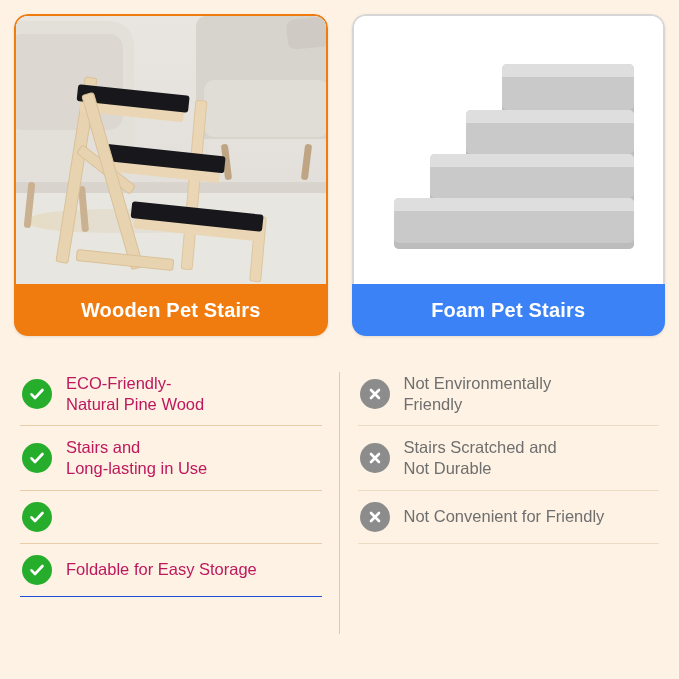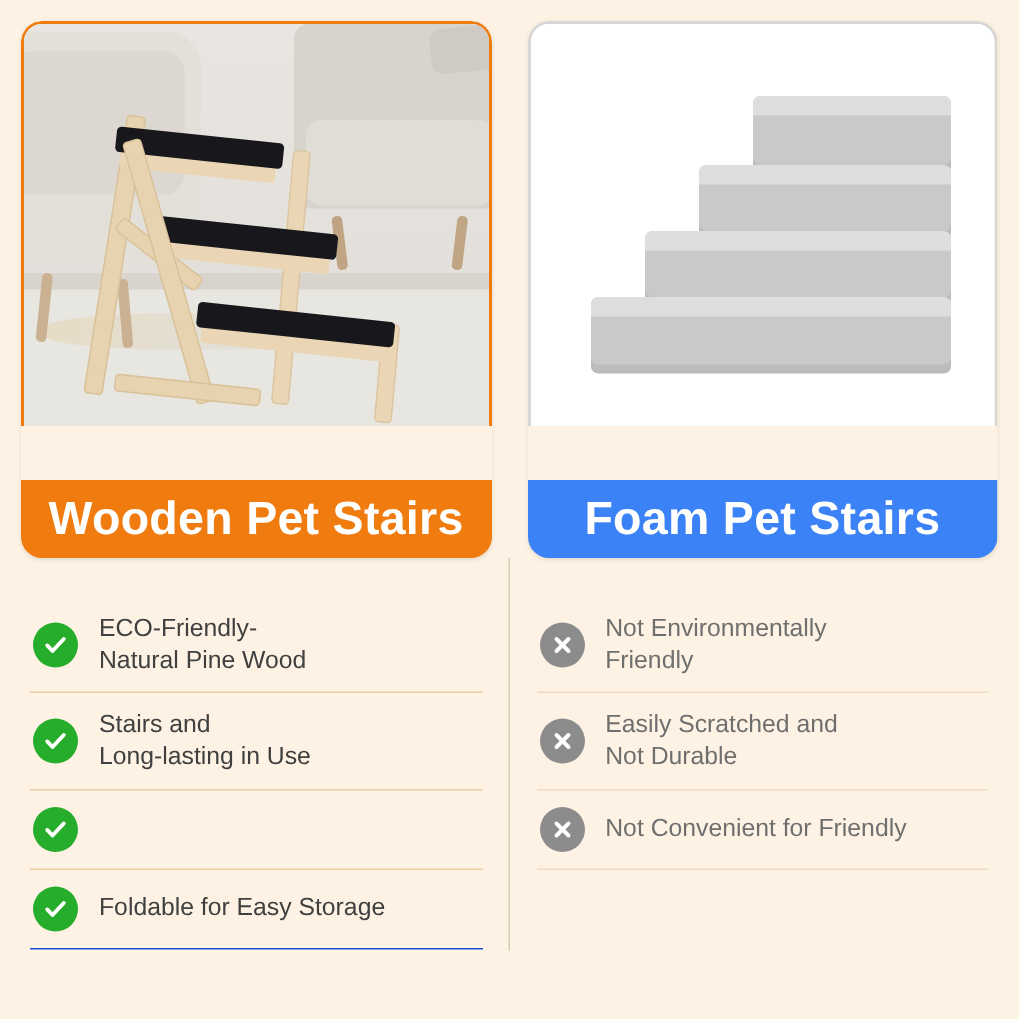--- a/index.html
+++ b/index.html
@@ -42,24 +42,23 @@
     height: 270px;
     overflow: hidden;
     background: #efefef;
   }
   .card-label {
     height: 52px;
     display: flex;
     align-items: center;
     justify-content: center;
     color: #ffffff;
-    font-size: 31px;
+    font-size: 20px;
     font-weight: bold;
     letter-spacing: 0.2px;
-    margin-top: 36px;
   }
   .card.left .card-label { background: #f07c10; }
   .card.right .card-label { background: #3b82f6; }
   .card.left .card-photo { border: 2px solid #f07c10; border-bottom: none; border-radius: 14px 14px 0 0; box-sizing: border-box;}
   .card.right .card-photo { border: 2px solid #d6d6d6; border-bottom: none; border-radius: 14px 14px 0 0; box-sizing: border-box; background:#fff;}
 
   
   .scene-left { position: absolute; inset: 0; background: #e7e3df; }
   .wall { position: absolute; left:0; top:0; width: 100%; height: 62%; background: linear-gradient(180deg,#e9e6e2,#e3e0dc); }
   .floor { position: absolute; left:0; top:62%; width:100%; height:38%; background: linear-gradient(180deg,#d9d4cd,#cfc9c1); }
@@ -153,21 +152,21 @@
     display: flex;
     align-items: center;
     justify-content: center;
   }
   .badge.check { background: #26ad2b; }
   .badge.cross { background: #8c8c8c; }
   .badge svg { display:block; }
   .feature-text {
     font-size: 16.5px;
     line-height: 1.25;
-    color: #404040;
+    color: #be185d;
     white-space: pre-line;
   }
   .col.right .feature-text { color: #6f6f6f; }
 
   .divider {
     position: absolute;
     left: 339px;
     top: 372px;
     width: 1px;
     height: 262px;
@@ -300,21 +299,21 @@
           <span class="feature-text">Not Environmentally
 Friendly</span>
         </div>
 
         <div class="feature">
           <span class="badge cross">
             <svg width="18" height="18" viewBox="0 0 18 18">
                 <path d="M5 5 L13 13 M13 5 L5 13" fill="none" stroke="#ffffff" stroke-width="2.6" stroke-linecap="round"></path>
               </svg>
           </span>
-          <span class="feature-text">Easily Scratched and
+          <span class="feature-text">Stairs Scratched and
 Not Durable</span>
         </div>
 
 
         <div class="feature">
           <span class="badge cross">
             <svg width="18" height="18" viewBox="0 0 18 18">
                 <path d="M5 5 L13 13 M13 5 L5 13" fill="none" stroke="#ffffff" stroke-width="2.6" stroke-linecap="round"></path>
               </svg>
           </span>

